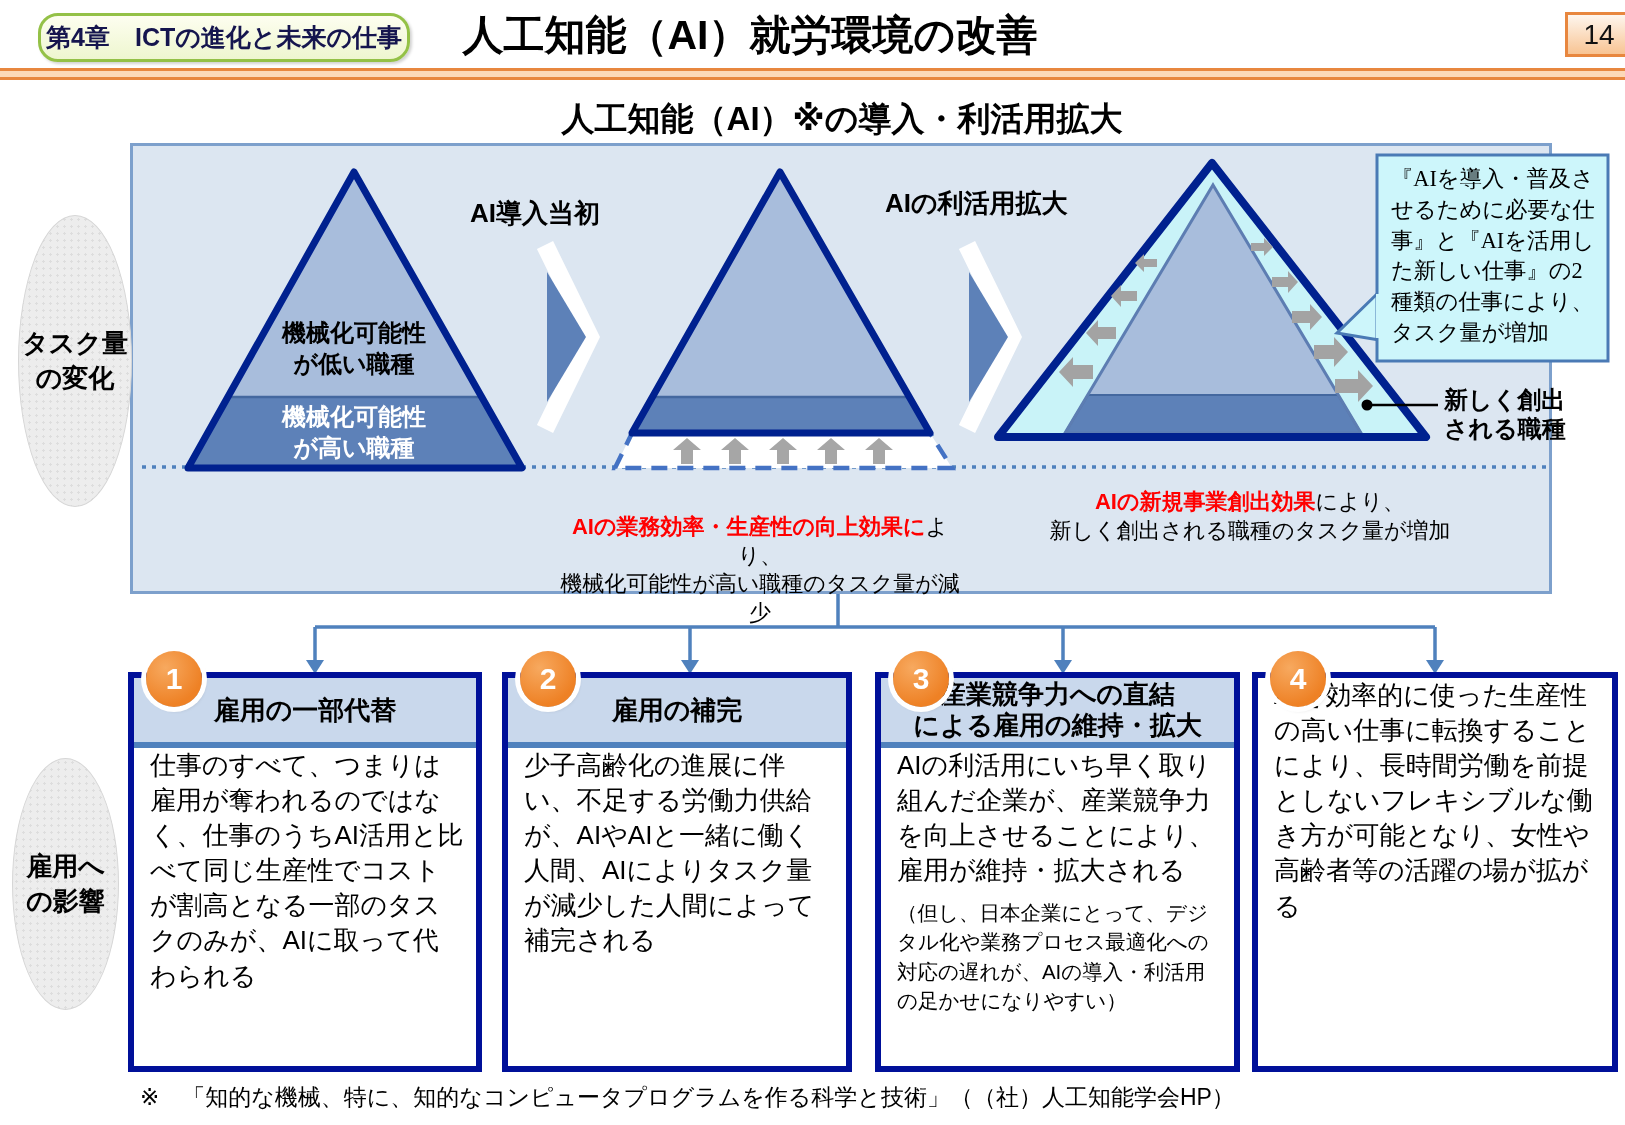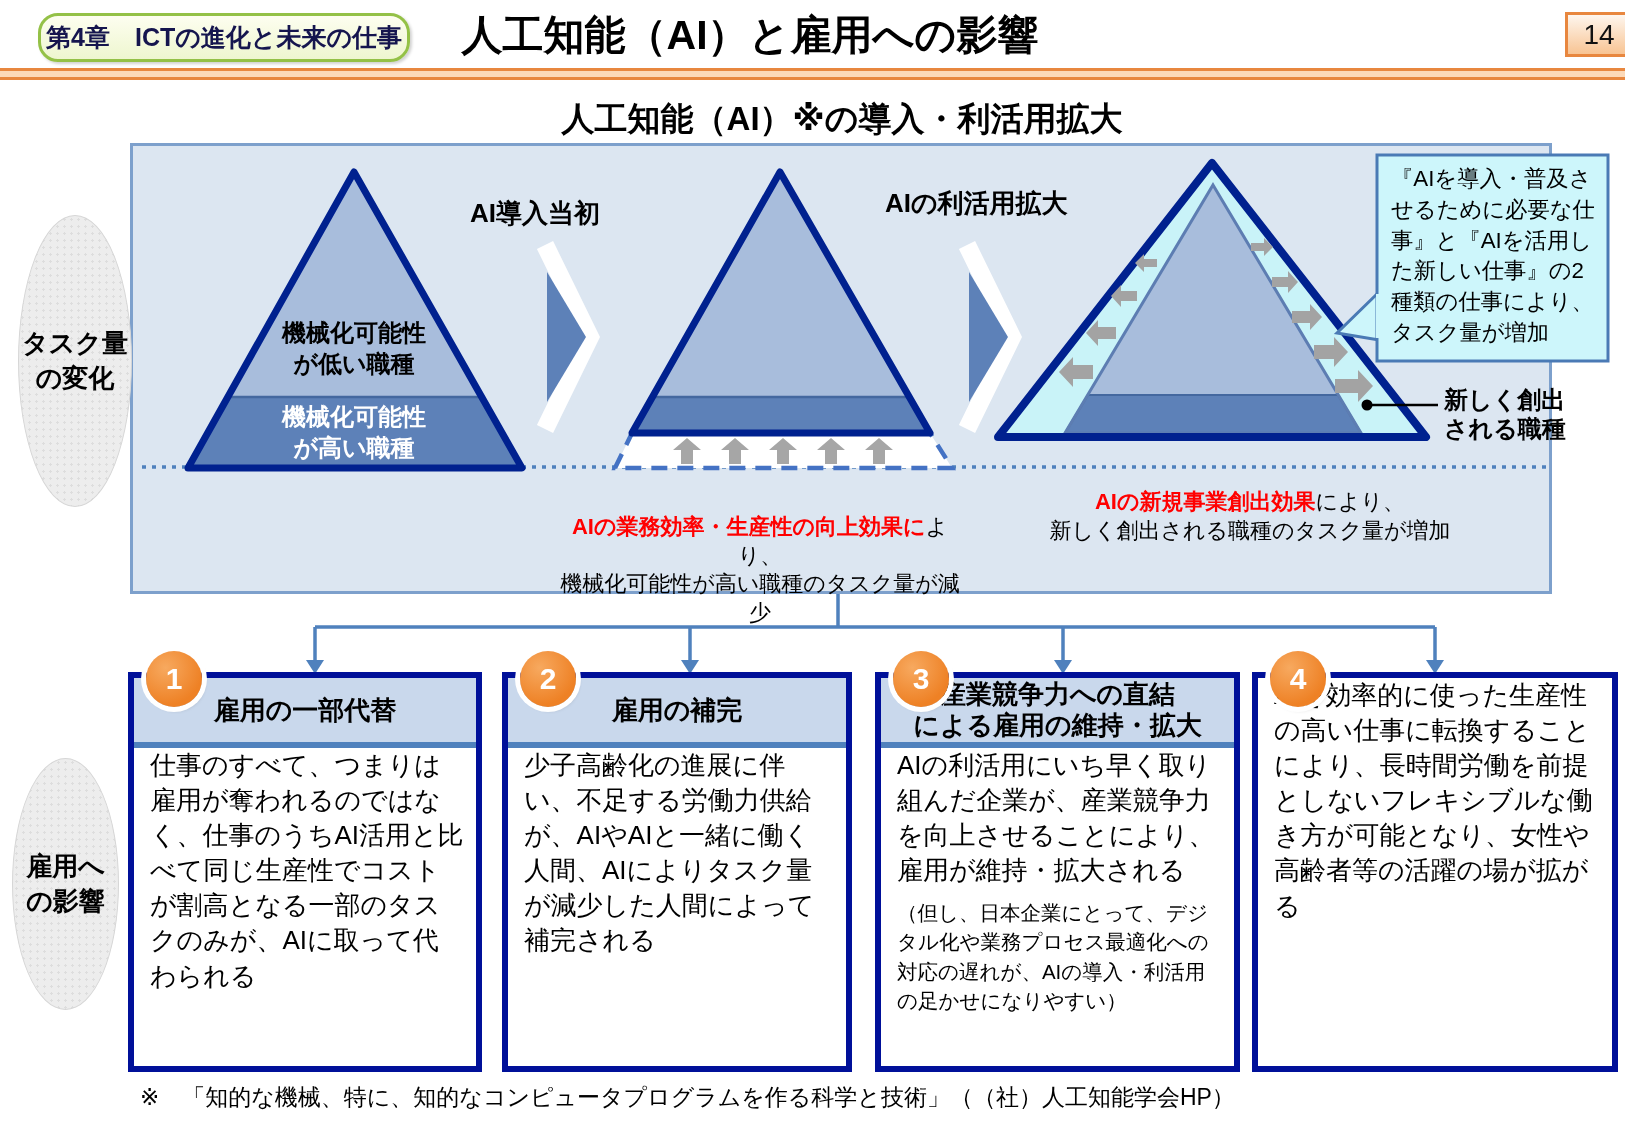--- a/index.html
+++ b/index.html
@@ -33,21 +33,21 @@
   .e1{left:18px;top:215px;width:112px;height:290px;}
   .e2{left:12px;top:758px;width:105px;height:250px;}
 
   .overlay{position:absolute;left:0;top:0;width:1625px;height:1125px;pointer-events:none;}
 
   .dlabel{position:absolute;font-weight:bold;}
   .lbl-stage1{left:470px;top:196px;width:160px;font-size:26px;}
   .lbl-stage2{left:885px;top:186px;width:200px;font-size:26px;}
   .lbl-p1top{left:254px;top:318px;width:200px;text-align:center;font-size:24px;line-height:1.28;white-space:pre-line;}
   .lbl-p1bottom{left:254px;top:402px;width:200px;text-align:center;font-size:24px;line-height:1.28;white-space:pre-line;color:#fff;}
-  .lbl-callout{position:absolute;left:1391px;top:164px;width:208px;font-size:22.3px;line-height:1.38;font-weight:normal;}
+  .lbl-callout{position:absolute;left:1391px;top:164px;width:208px;font-size:22.3px;line-height:1.38;font-weight:normal;font-family:Liberation Serif, serif;}
   .lbl-newjobs{left:1444px;top:385px;width:140px;font-size:24px;line-height:1.22;white-space:pre-line;}
 
   .caption{position:absolute;text-align:center;font-size:22px;line-height:1.3;}
   .cap1{left:560px;top:513px;width:400px;}
   .cap2{left:1040px;top:488px;width:420px;}
   .caption .hl{color:#ff0000;font-weight:bold;}
 
   
   .card{position:absolute;top:672px;height:400px;background:#ffffff;border:6px solid #001099;box-sizing:border-box;}
   .card1{left:128px;width:354px;}
@@ -67,21 +67,21 @@
   .footnote{position:absolute;left:140px;top:1082px;font-size:23px;}
 </style>
 </head>
 <body>
 
 <div class="slide">
 
   <div class="chapter-box">
     <span>第4章　ICTの進化と未来の仕事</span>
   </div>
-  <div class="main-title">人工知能（AI）と雇用への影響</div>
+  <div class="main-title">人工知能（AI）就労環境の改善</div>
   <div class="page-num">
     <span>14</span>
   </div>
   <div class="orange-rule"></div>
 
   <div class="subtitle">人工知能（AI）※の導入・利活用拡大</div>
 
   <div class="panel"></div>
 
   <div class="ellipse e1">タスク量

